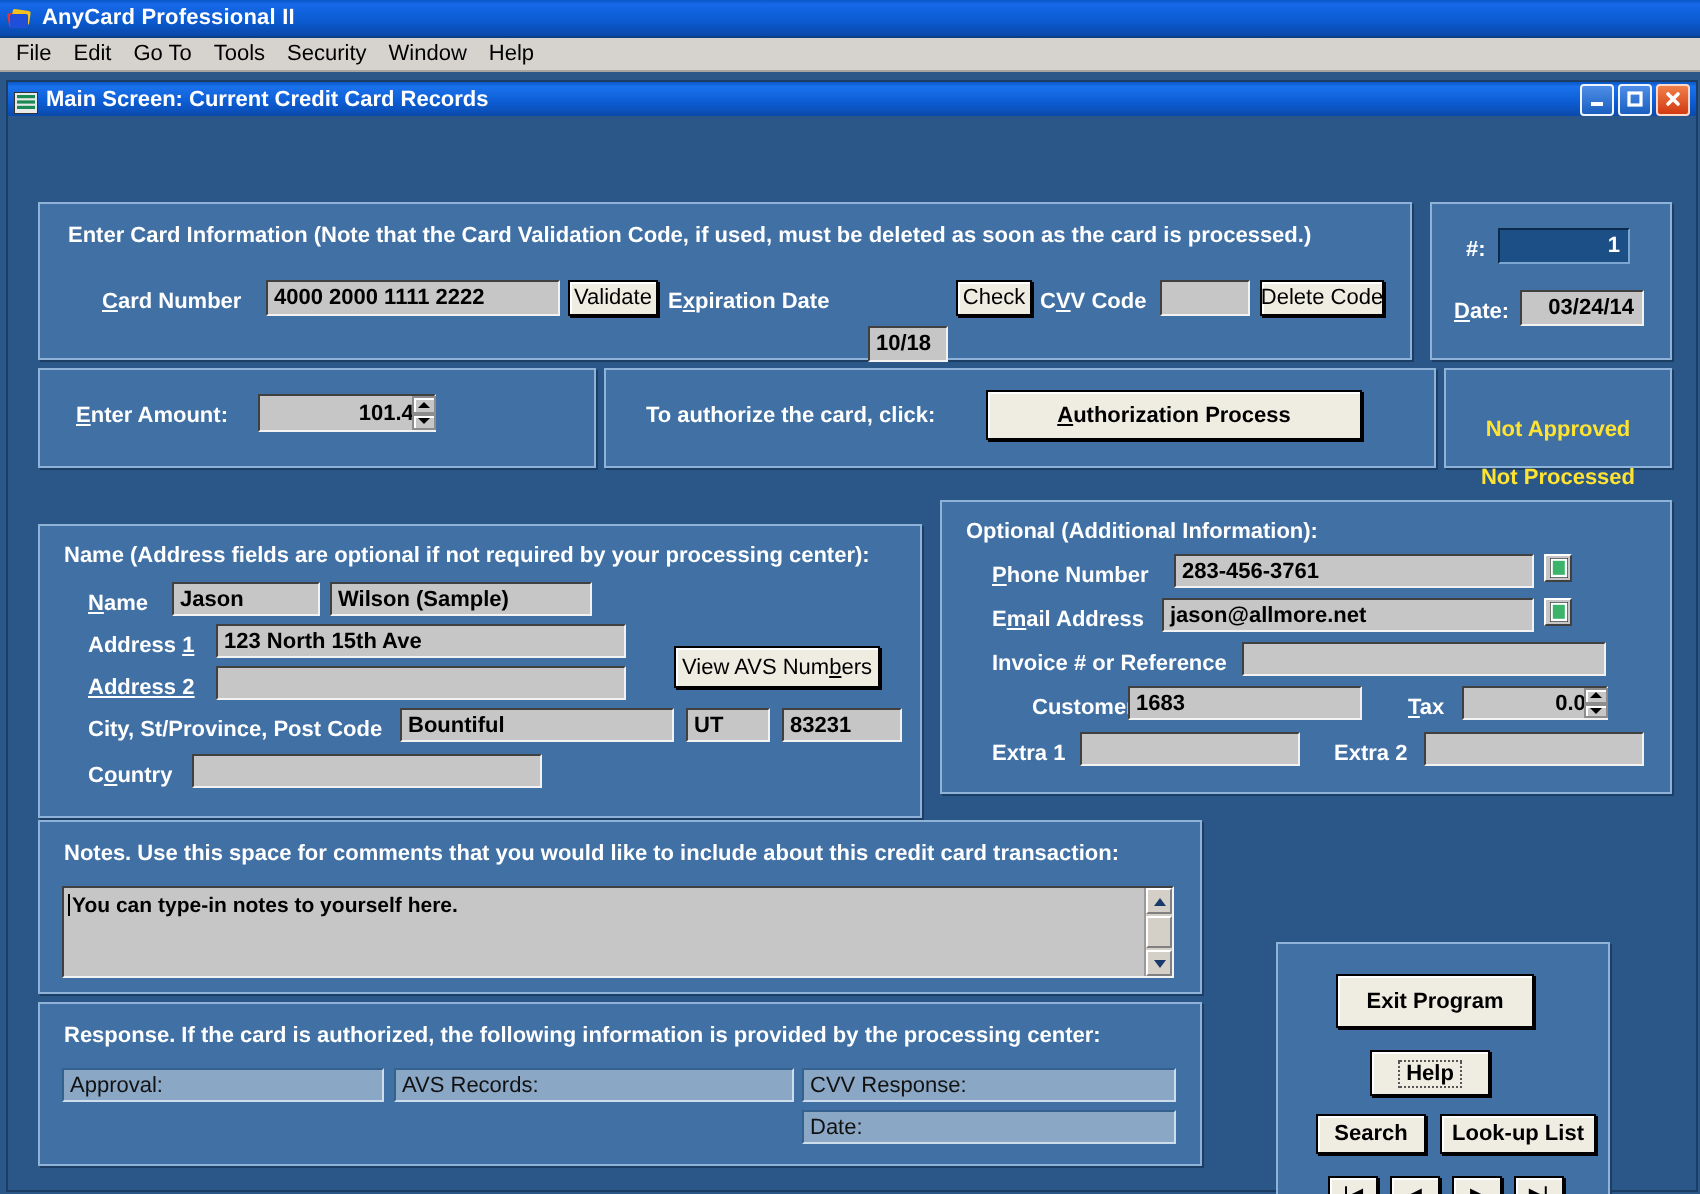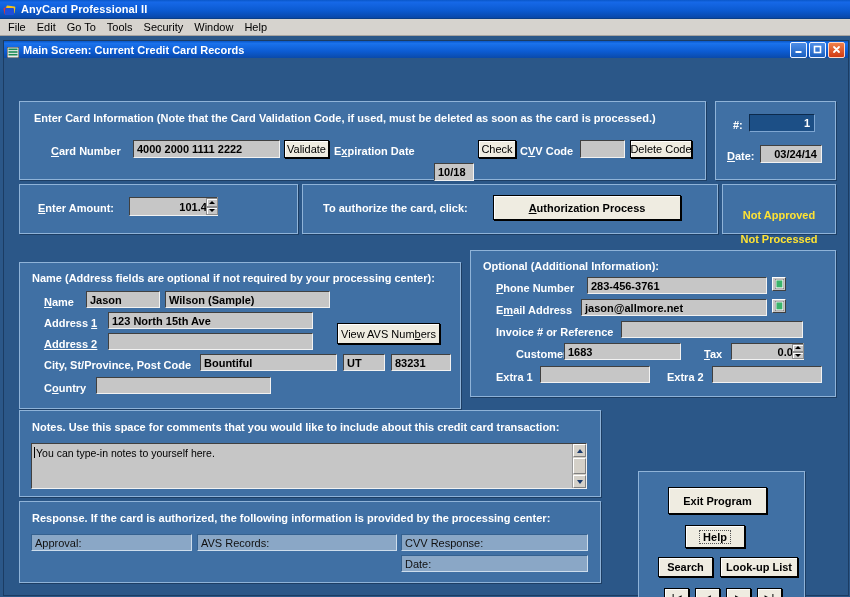--- a/index.html
+++ b/index.html
@@ -261,21 +261,21 @@
       <div class="panel" style="left:718px;top:126px;width:112px;height:48px;">
         <div class="status" style="top:8px;margin-top:40px;">Not Processed</div>
         <div class="status" style="top:24px;">Not Approved</div>
       </div>
 
       <div class="panel" style="left:15px;top:192px;width:440px;height:145px;margin-top:12px;">
         <div class="panel-title" style="left:12px;top:9px;">Name (Address fields are optional if not required by your processing center):</div>
 
         <div class="lbl" style="left:24px;top:33px;"><u>N</u>ame</div>
         <div class="tf" style="left:66px;top:28px;width:74px;height:17px;">Jason</div>
-        <div class="tf" style="left:145px;top:28px;width:165px;height:17px;">Wilson (Sample)</div>
+        <div class="tf" style="left:145px;top:28px;width:131px;height:17px;">Wilson (Sample)</div>
 
         <div class="lbl" style="left:24px;top:54px;">Address <u>1</u></div>
         <div class="tf" style="left:88px;top:49px;width:205px;height:17px;">123 North 15th Ave</div>
 
         <div class="lbl" style="left:24px;top:75px;text-decoration:underline;">Address <u>2</u></div>
         <div class="tf" style="left:88px;top:70px;width:205px;height:17px;"></div>
 
         <div class="btn" style="left:317px;top:60px;width:103px;height:21px;">
           <span>View AVS Num<u>b</u>ers</span>
         </div>
@@ -327,21 +327,21 @@
         </div>
 
         <div class="lbl" style="left:25px;top:120px;">Extra 1</div>
         <div class="tf" style="left:69px;top:115px;width:110px;height:17px;"></div>
         <div class="lbl" style="left:196px;top:120px;">Extra 2</div>
         <div class="tf" style="left:241px;top:115px;width:110px;height:17px;"></div>
       </div>
 
       <div class="panel" style="left:15px;top:352px;width:580px;height:85px;">
         <div class="panel-title" style="left:12px;top:10px;">Notes.  Use this space for comments that you would like to include about this credit card transaction:</div>
-        <div class="notes" style="left:11px;top:32px;width:556px;height:46px;">
+        <div class="notes" style="left:11px;top:32px;width:556px;height:46px;font-weight:bold;">
           <span class="caret"></span>
           <span class="txt">You can type-in notes to yourself here.</span>
           <span class="sbar">
             <span class="sbtn" style="top:0;">
                 <span class="tri up"></span>
               </span>
             <span class="sthumb" style="top:14px;"></span>
             <span class="sbtn" style="bottom:0;">
                 <span class="tri dn"></span>
               </span>

